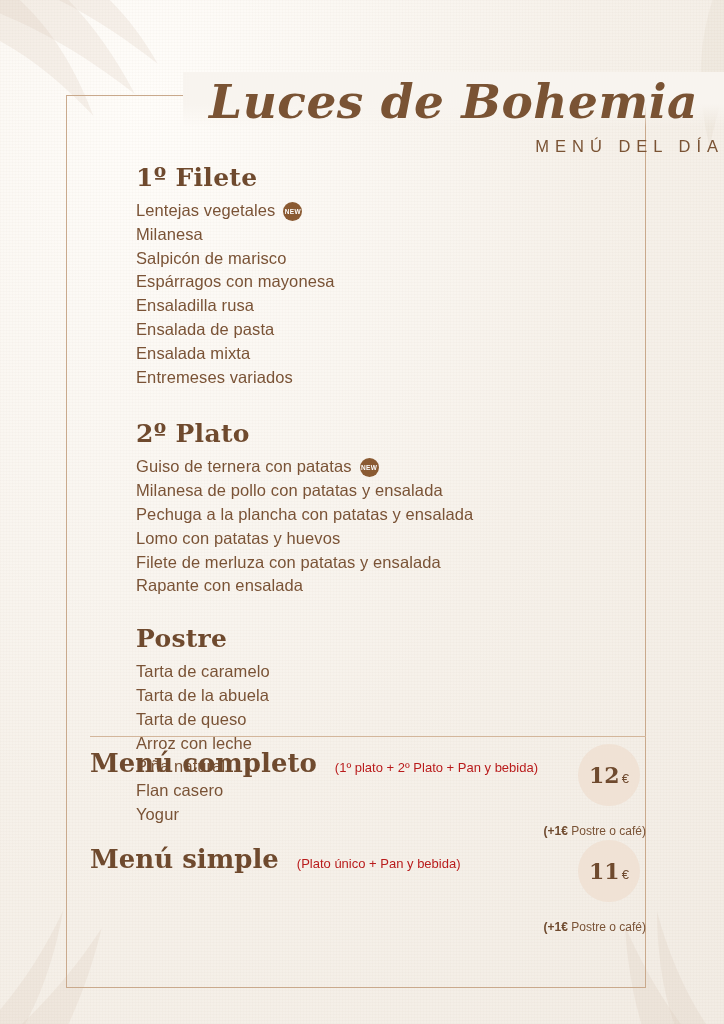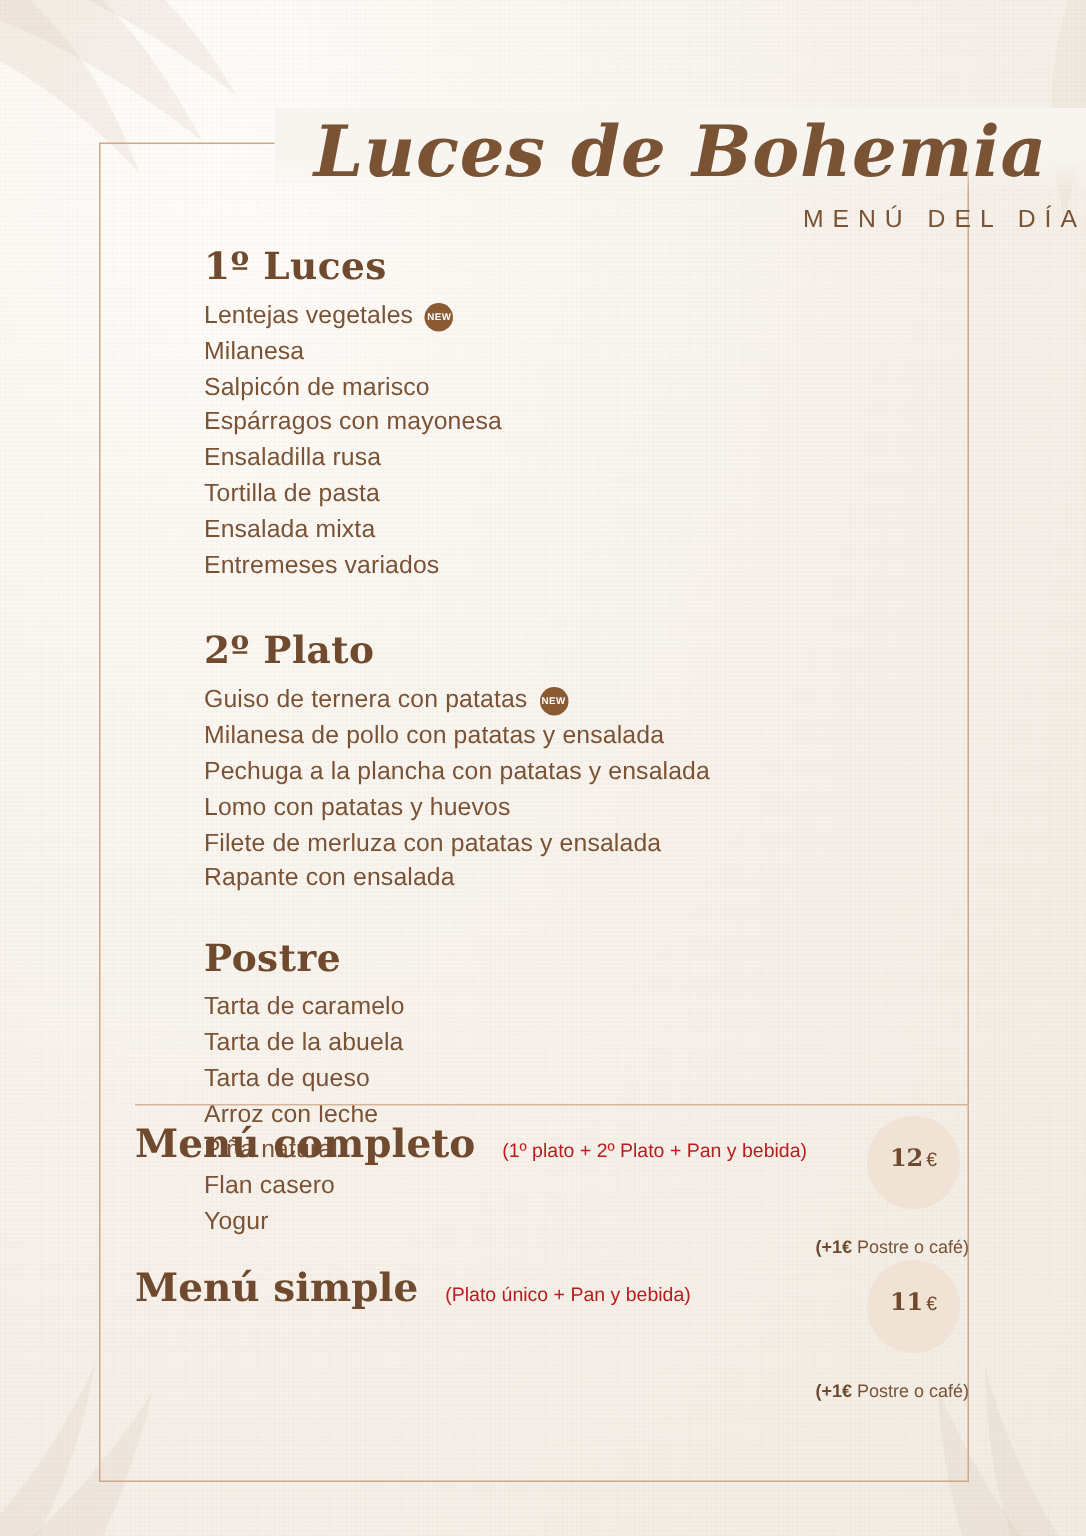--- a/index.html
+++ b/index.html
@@ -181,21 +181,21 @@
     height: 62px;
     border-radius: 50%;
     background: #f0e2d5;
     display: flex;
     align-items: baseline;
     justify-content: center;
   }
   .price-circle .amount {
     font-family: "DejaVu Serif", serif;
     font-weight: bold;
-    font-size: 16px;
+    font-size: 22px;
     color: #6f4a2e;
     padding-top: 18px;
   }
   .price-circle .cur {
     font-size: 13px;
     color: #6f4a2e;
     margin-left: 2px;
     padding-top: 18px;
   }
   .addon {
@@ -242,28 +242,28 @@
 <div class="frame"></div>
 
 <div class="title-wrap">
   <div class="restaurant-title">Luces de Bohemia</div>
   <div class="subtitle">MENÚ DEL DÍA</div>
 </div>
 
 <div class="content">
 
   <div class="section">
-    <h2 class="section-heading">1º Luces</h2>
+    <h2 class="section-heading">1º Filete</h2>
     <ul class="dishes">
       <li><span>Lentejas vegetales</span><span class="new-badge">NEW</span></li>
       <li>Milanesa</li>
       <li>Salpicón de marisco</li>
       <li>Espárragos con mayonesa</li>
       <li>Ensaladilla rusa</li>
-      <li>Tortilla de pasta</li>
+      <li>Ensalada de pasta</li>
       <li>Ensalada mixta</li>
       <li>Entremeses variados</li>
     </ul>
   </div>
 
   <div class="section">
     <h2 class="section-heading second">2º Plato</h2>
     <ul class="dishes">
       <li><span>Guiso de ternera con patatas</span><span class="new-badge">NEW</span></li>
       <li>Milanesa de pollo con patatas y ensalada</li>

